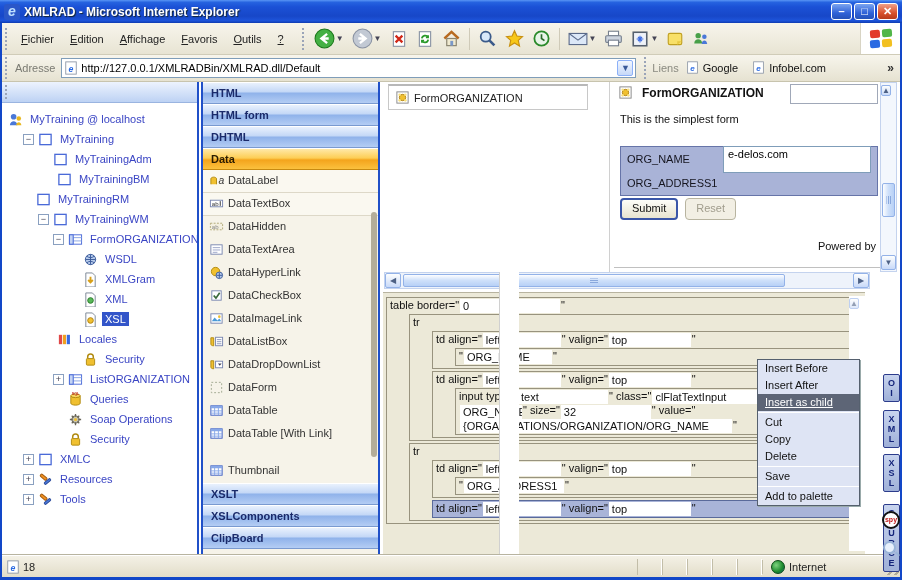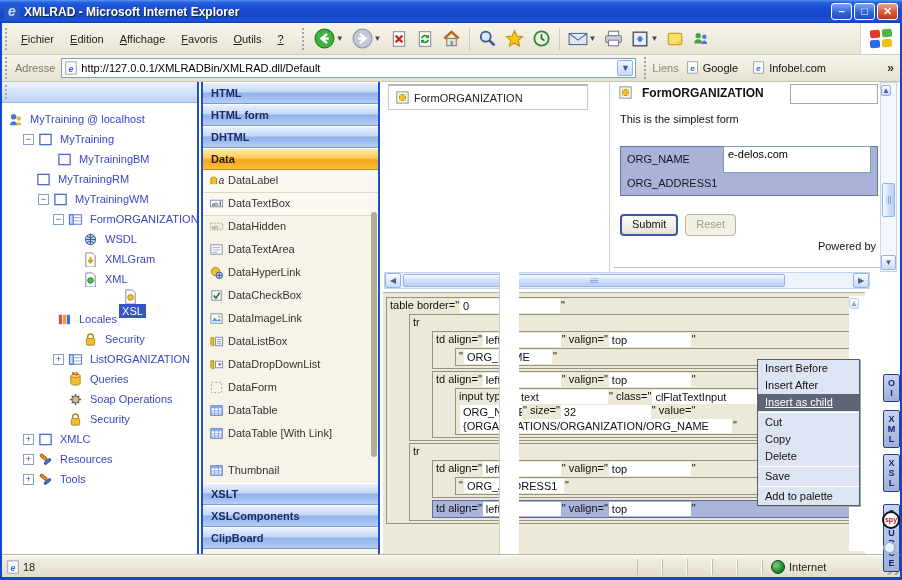--- a/index.html
+++ b/index.html
@@ -79,21 +79,21 @@
   .designbox { position:absolute; left:5px; top:2px; width:200px; height:26px; border:1px solid #c8c8c8; border-top:2px solid #b8b8b8; display:flex; align-items:center; padding:0 6px; color:#222; }
   .vdivider { position:absolute; left:226px; top:0; width:1px; height:190px; background:#d0d0d0; }
   .formpanel { position:absolute; left:231px; top:0; width:266px; height:186px; background:#fff; border-bottom:1px solid #c0c0c0; }
   .fp-head { display:flex; align-items:center; padding:3px 4px; }
   .fp-title { font-weight:bold; font-size:12px; color:#111; margin-left:5px; }
   .fp-headfield { position:absolute; right:2px; top:2px; width:88px; height:20px; background:#fff; border:1px solid #a0a8b8; }
   .fp-desc { padding:10px 6px 2px; color:#111; }
   .fp-grid { position:absolute; left:6px; top:64px; width:258px; height:50px; background:#a9b3d7; border:1px solid #6674a8; }
   .fp-row { display:flex; align-items:center; height:24px; padding:0 6px; color:#15151f; }
   .fp-input { margin-left:auto; width:148px; height:27px; background:#fff; border:1px solid #7f9db9; padding:1px 4px; color:#000; }
-  .fp-btns { position:absolute; left:6px; top:132px; display:flex; }
+  .fp-btns { position:absolute; left:6px; top:116px; display:flex; }
   .btn { height:22px; padding:2px 10px; border:2px solid #3a56a8; border-radius:4px; background:linear-gradient(180deg,#fdfdf8,#e8e4d0); color:#111; text-align:center; }
   .btn.disabled { border:1px solid #b8b4a0; color:#a09c8c; padding:3px 10px; margin-left:7px; background:#f2efe4; }
   .fp-powered { position:absolute; right:4px; top:158px; color:#111; }
 
   
   .des-sb { left:497px; top:0; height:190px; }
   .des-sb .down { position:absolute; bottom:1px; left:0; right:0; }
   .des-sb .thumb { position:absolute; top:100px; left:1px; height:34px; }
 
   
@@ -309,20 +309,27 @@
             </svg>
             <span class="lbl">MyTraining @ localhost</span>
           </div>
           <div class="trow" style="padding-left: 21px;">
             <span class="expander">−</span>
             <svg class="ti" viewBox="0 0 16 16">
               <rect x="2" y="2.5" width="12" height="11" fill="#fff" stroke="#4a6ad8" stroke-width="1.4"></rect>
             </svg>
             <span class="lbl">MyTraining</span>
           </div>
+          <div class="trow" style="padding-left: 36px;">
+            <span style="width: 15px; flex: 0 0 auto;"></span>
+            <svg class="ti" viewBox="0 0 16 16">
+              <rect x="2" y="2.5" width="12" height="11" fill="#fff" stroke="#4a6ad8" stroke-width="1.4"></rect>
+            </svg>
+            <span class="lbl">MyTrainingAdm</span>
+          </div>
           <div class="trow" style="padding-left: 40px;">
             <span style="width: 15px; flex: 0 0 auto;"></span>
             <svg class="ti" viewBox="0 0 16 16">
               <rect x="2" y="2.5" width="12" height="11" fill="#fff" stroke="#4a6ad8" stroke-width="1.4"></rect>
             </svg>
             <span class="lbl">MyTrainingBM</span>
           </div>
           <div class="trow" style="padding-left: 19px;">
             <span style="width: 15px; flex: 0 0 auto;"></span>
             <svg class="ti" viewBox="0 0 16 16">
@@ -363,21 +370,21 @@
             <span class="lbl">XMLGram</span>
           </div>
           <div class="trow" style="padding-left: 66px;">
             <span style="width: 15px; flex: 0 0 auto;"></span>
             <svg class="ti" viewBox="0 0 16 16">
               <path d="M3 1h7l3 3v12H3z" fill="#fff" stroke="#7a8694"></path>
               <circle cx="8" cy="9" r="3" fill="#58b858" stroke="#2a7a2a"></circle>
             </svg>
             <span class="lbl">XML</span>
           </div>
-          <div class="trow" style="padding-left: 66px; flex-direction: column;">
+          <div class="trow" style="padding-left: 66px;">
             <span style="width: 15px; flex: 0 0 auto;"></span>
             <svg class="ti" viewBox="0 0 16 16">
               <path d="M3 1h7l3 3v12H3z" fill="#fff" stroke="#7a8694"></path>
               <circle cx="8" cy="9" r="3" fill="#f0c030" stroke="#b08010"></circle>
             </svg>
             <span class="lbl sel">XSL</span>
           </div>
           <div class="trow" style="padding-left: 40px;">
             <span style="width: 15px; flex: 0 0 auto;"></span>
             <svg class="ti" viewBox="0 0 16 16">

